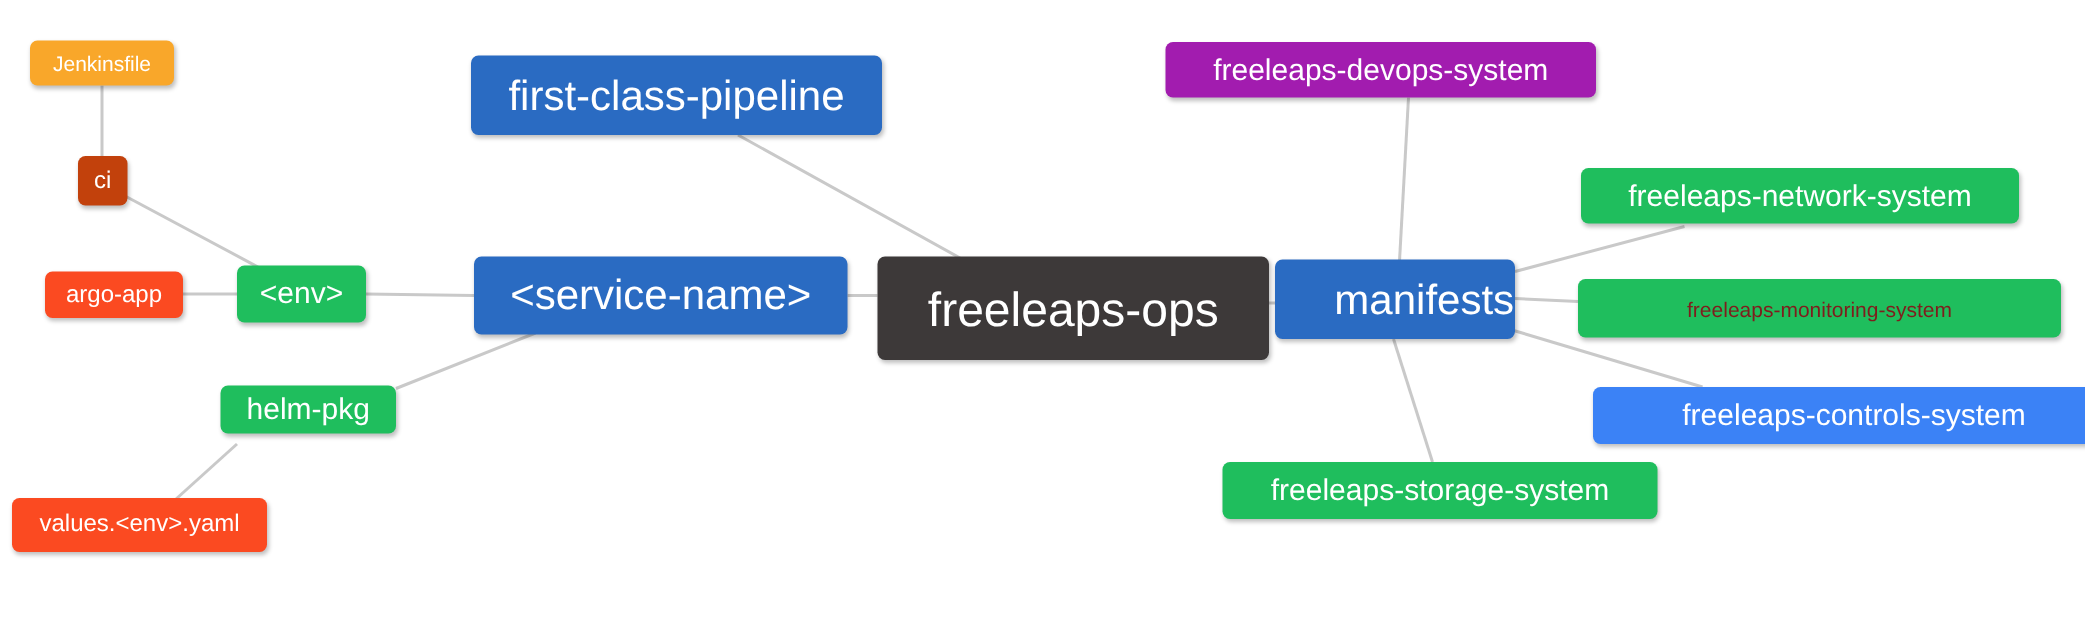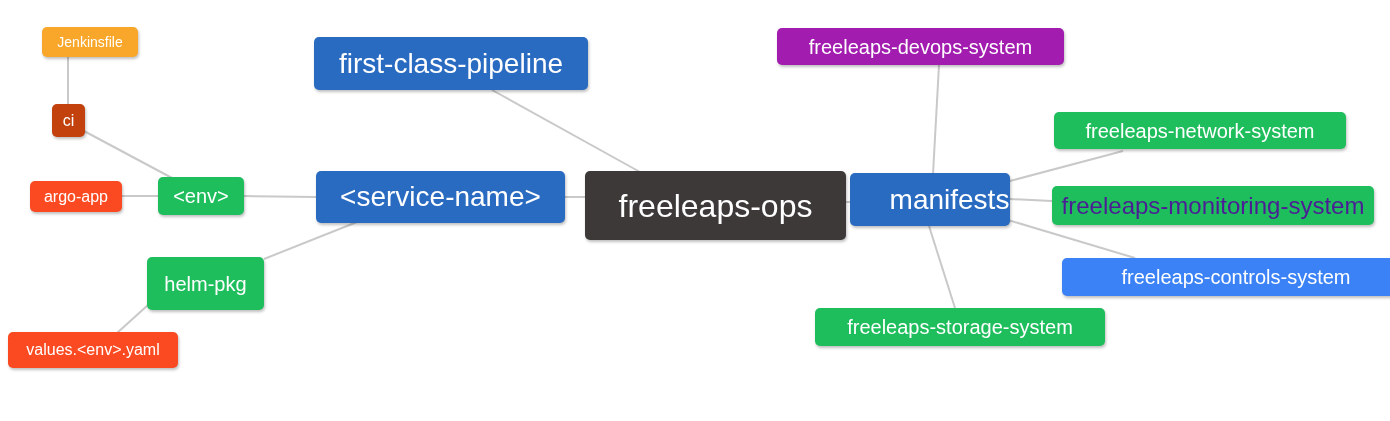--- a/index.html
+++ b/index.html
@@ -52,24 +52,24 @@
       <line x1="1010" y1="199" x2="1052" y2="201" stroke="#C9C9C9" stroke-width="2"></line>
       <line x1="1008" y1="220" x2="1135" y2="258" stroke="#C9C9C9" stroke-width="2"></line>
       <line x1="929" y1="226" x2="955" y2="308" stroke="#C9C9C9" stroke-width="2"></line>
     </svg>
   <div id="node-layer">
       <div class="node" style="left: 585px; top: 171px; width: 261px; height: 69px; font-size: 32px; background: rgb(61, 57, 57); color: rgb(255, 255, 255);">freeleaps-ops</div>
       <div class="node" style="left: 314px; top: 37px; width: 274px; height: 53px; font-size: 28px; background: rgb(42, 107, 194); color: rgb(255, 255, 255);">first-class-pipeline</div>
       <div class="node" style="left: 316px; top: 171px; width: 249px; height: 52px; font-size: 28px; background: rgb(42, 107, 194); color: rgb(255, 255, 255);">&lt;service-name&gt;</div>
       <div class="node" style="left: 850px; top: 173px; width: 160px; height: 53px; font-size: 28px; background: rgb(42, 107, 194); color: rgb(255, 255, 255); padding-left: 39px;">manifests</div>
       <div class="node" style="left: 158px; top: 177px; width: 86px; height: 38px; font-size: 20px; background: rgb(31, 190, 93); color: rgb(255, 255, 255);">&lt;env&gt;</div>
-      <div class="node" style="left: 147px; top: 257px; width: 117px; height: 53px; font-size: 20px; background: rgb(31, 190, 93); color: rgb(255, 255, 255);">helm-pkg</div>
+      <div class="node" style="left: 147px; top: 257px; width: 117px; height: 32px; font-size: 20px; background: rgb(31, 190, 93); color: rgb(255, 255, 255);">helm-pkg</div>
       <div class="node" style="left: 52px; top: 104px; width: 33px; height: 33px; font-size: 16px; background: #c2410c; color: rgb(255, 255, 255);">ci</div>
       <div class="node" style="left: 30px; top: 181px; width: 92px; height: 31px; font-size: 16px; background: rgb(251, 74, 33); color: rgb(255, 255, 255);">argo-app</div>
       <div class="node" style="left: 8px; top: 332px; width: 170px; height: 36px; font-size: 16px; background: rgb(251, 74, 33); color: rgb(255, 255, 255);">values.&lt;env&gt;.yaml</div>
-      <div class="node" style="left: 20px; top: 27px; width: 96px; height: 30px; font-size: 14px; background: rgb(249, 167, 42); color: rgb(255, 255, 255); margin-left: 22px;">Jenkinsfile</div>
+      <div class="node" style="left: 20px; top: 27px; width: 96px; height: 30px; font-size: 14px; background: rgb(249, 167, 42); color: rgb(255, 255, 255);">Jenkinsfile</div>
       <div class="node" style="left: 777px; top: 28px; width: 287px; height: 37px; font-size: 20px; background: #a21caf; color: rgb(255, 255, 255);">freeleaps-devops-system</div>
       <div class="node" style="left: 1054px; top: 112px; width: 292px; height: 37px; font-size: 20px; background: rgb(31, 190, 93); color: rgb(255, 255, 255);">freeleaps-network-system</div>
-      <div class="node" style="left: 1052px; top: 186px; width: 322px; height: 39px; font-size: 24px; background: rgb(31, 190, 93); color: #4c1d95;">freeleaps-monitoring-system</div>
+      <div class="node" style="left: 1052px; top: 186px; width: 322px; height: 39px; font-size: 14px; background: rgb(31, 190, 93); color: #7f1d1d;">freeleaps-monitoring-system</div>
       <div class="node" style="left: 1062px; top: 258px; width: 348px; height: 38px; font-size: 20px; background: #3b82f6; color: rgb(255, 255, 255);">freeleaps-controls-system</div>
       <div class="node" style="left: 815px; top: 308px; width: 290px; height: 38px; font-size: 20px; background: rgb(31, 190, 93); color: rgb(255, 255, 255);">freeleaps-storage-system</div>
     </div>
 </div>
 
 </body></html>

